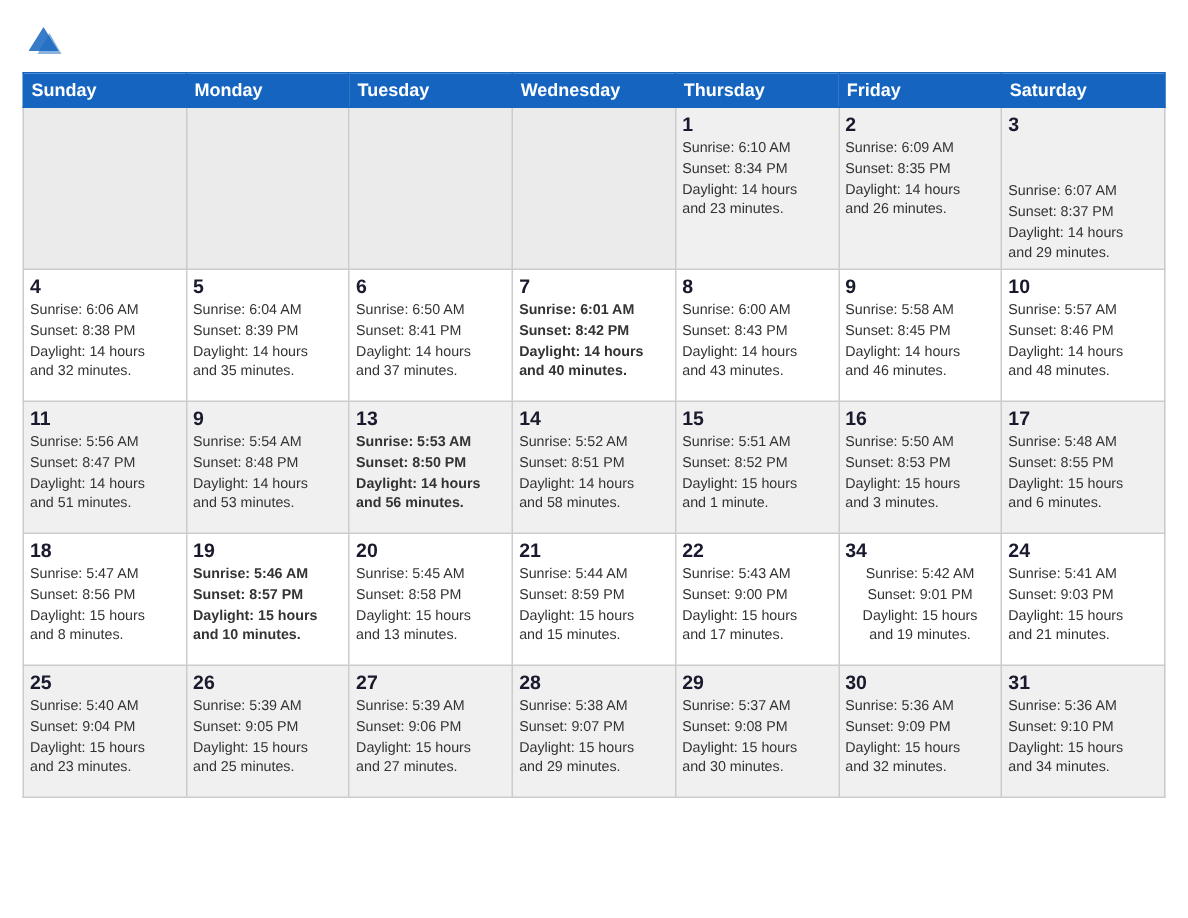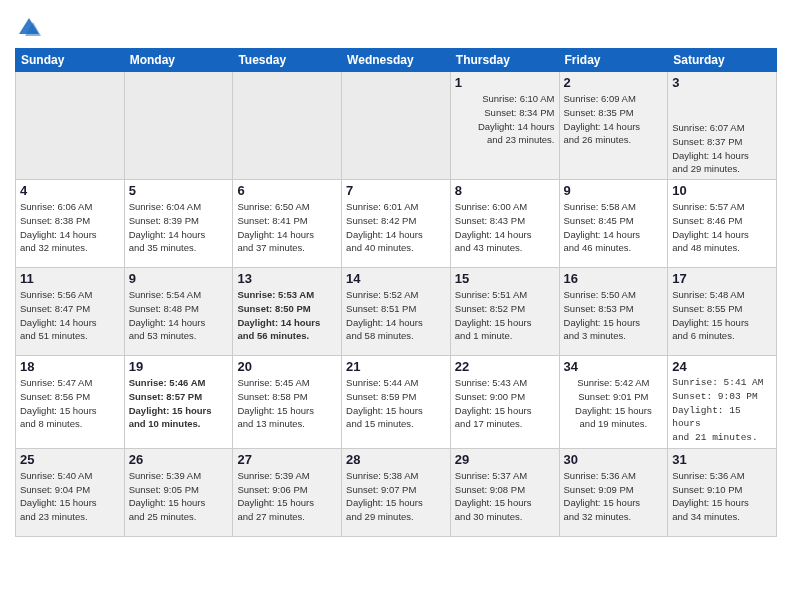--- a/index.html
+++ b/index.html
@@ -137,21 +137,21 @@
         </tr>
     </thead>
     <tbody id="calendar-body">
     <tr class="row-shaded">
           <td class="empty"></td>
           <td class="empty"></td>
           <td class="empty"></td>
           <td class="empty"></td>
           <td>
             <div class="day-number">1</div>
-            <div class="day-info" style="white-space: pre-line; text-align: right;">Sunrise: 6:10 AM
+            <div class="day-info" style="white-space: pre-line;">Sunrise: 6:10 AM
 Sunset: 8:34 PM
 Daylight: 14 hours
 and 23 minutes.</div>
           </td>
           <td>
             <div class="day-number">2</div>
             <div class="day-info" style="white-space: pre-line;">Sunrise: 6:09 AM
 Sunset: 8:35 PM
 Daylight: 14 hours
 and 26 minutes.</div>
@@ -181,21 +181,21 @@
           </td>
           <td>
             <div class="day-number">6</div>
             <div class="day-info" style="white-space: pre-line;">Sunrise: 6:50 AM
 Sunset: 8:41 PM
 Daylight: 14 hours
 and 37 minutes.</div>
           </td>
           <td>
             <div class="day-number">7</div>
-            <div class="day-info" style="white-space: pre-line;">Sunrise: 6:01 AM
+            <div class="day-info" style="white-space: pre-line; font-weight: bold;">Sunrise: 6:01 AM
 Sunset: 8:42 PM
 Daylight: 14 hours
 and 40 minutes.</div>
           </td>
           <td>
             <div class="day-number">8</div>
             <div class="day-info" style="white-space: pre-line;">Sunrise: 6:00 AM
 Sunset: 8:43 PM
 Daylight: 14 hours
 and 43 minutes.</div>
@@ -304,21 +304,21 @@
           </td>
           <td>
             <div class="day-number">34</div>
             <div class="day-info" style="white-space: pre-line; text-align: center;">Sunrise: 5:42 AM
 Sunset: 9:01 PM
 Daylight: 15 hours
 and 19 minutes.</div>
           </td>
           <td>
             <div class="day-number">24</div>
-            <div class="day-info" style="white-space: pre-line; font-family: Liberation Mono, monospace;">Sunrise: 5:41 AM
+            <div class="day-info" style="white-space: pre-line;">Sunrise: 5:41 AM
 Sunset: 9:03 PM
 Daylight: 15 hours
 and 21 minutes.</div>
           </td>
         </tr>
         <tr class="row-shaded">
           <td>
             <div class="day-number">25</div>
             <div class="day-info" style="white-space: pre-line;">Sunrise: 5:40 AM
 Sunset: 9:04 PM

